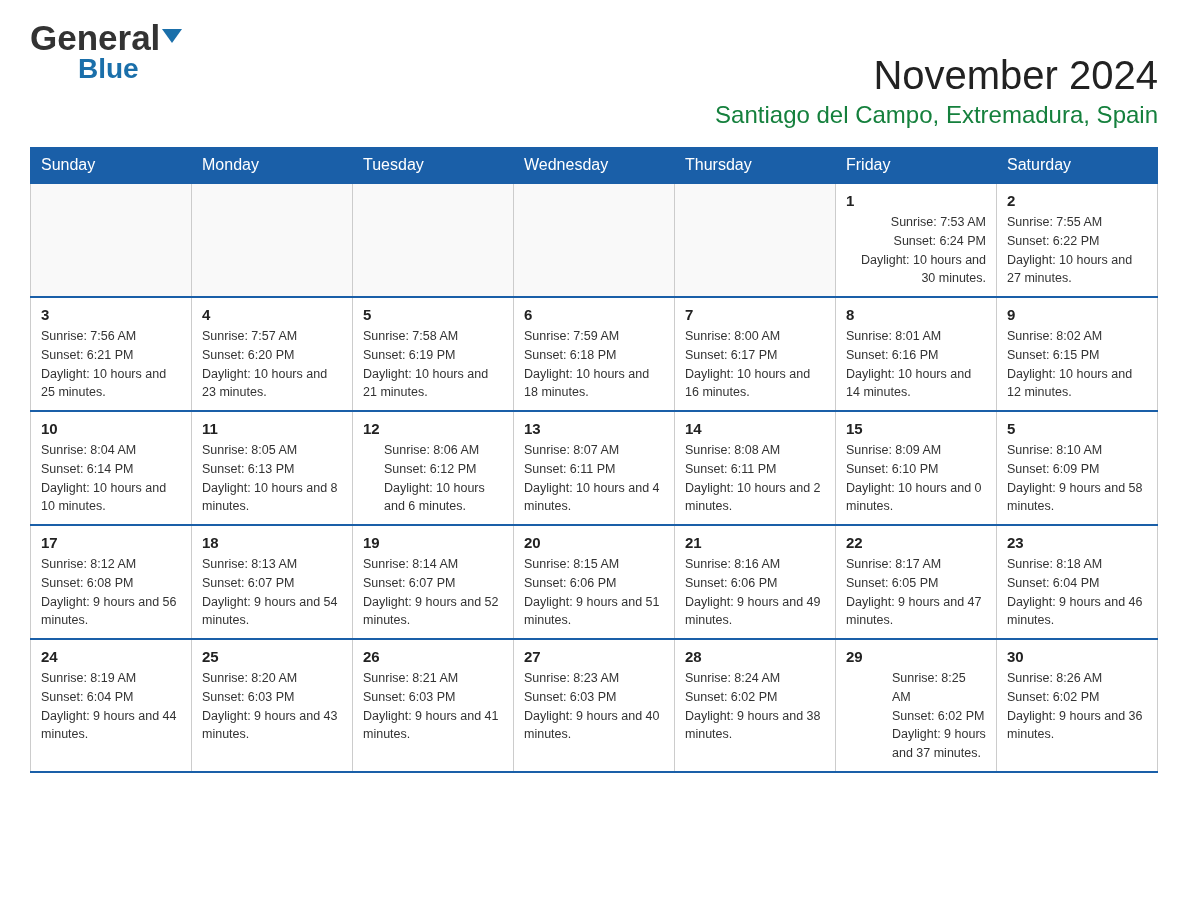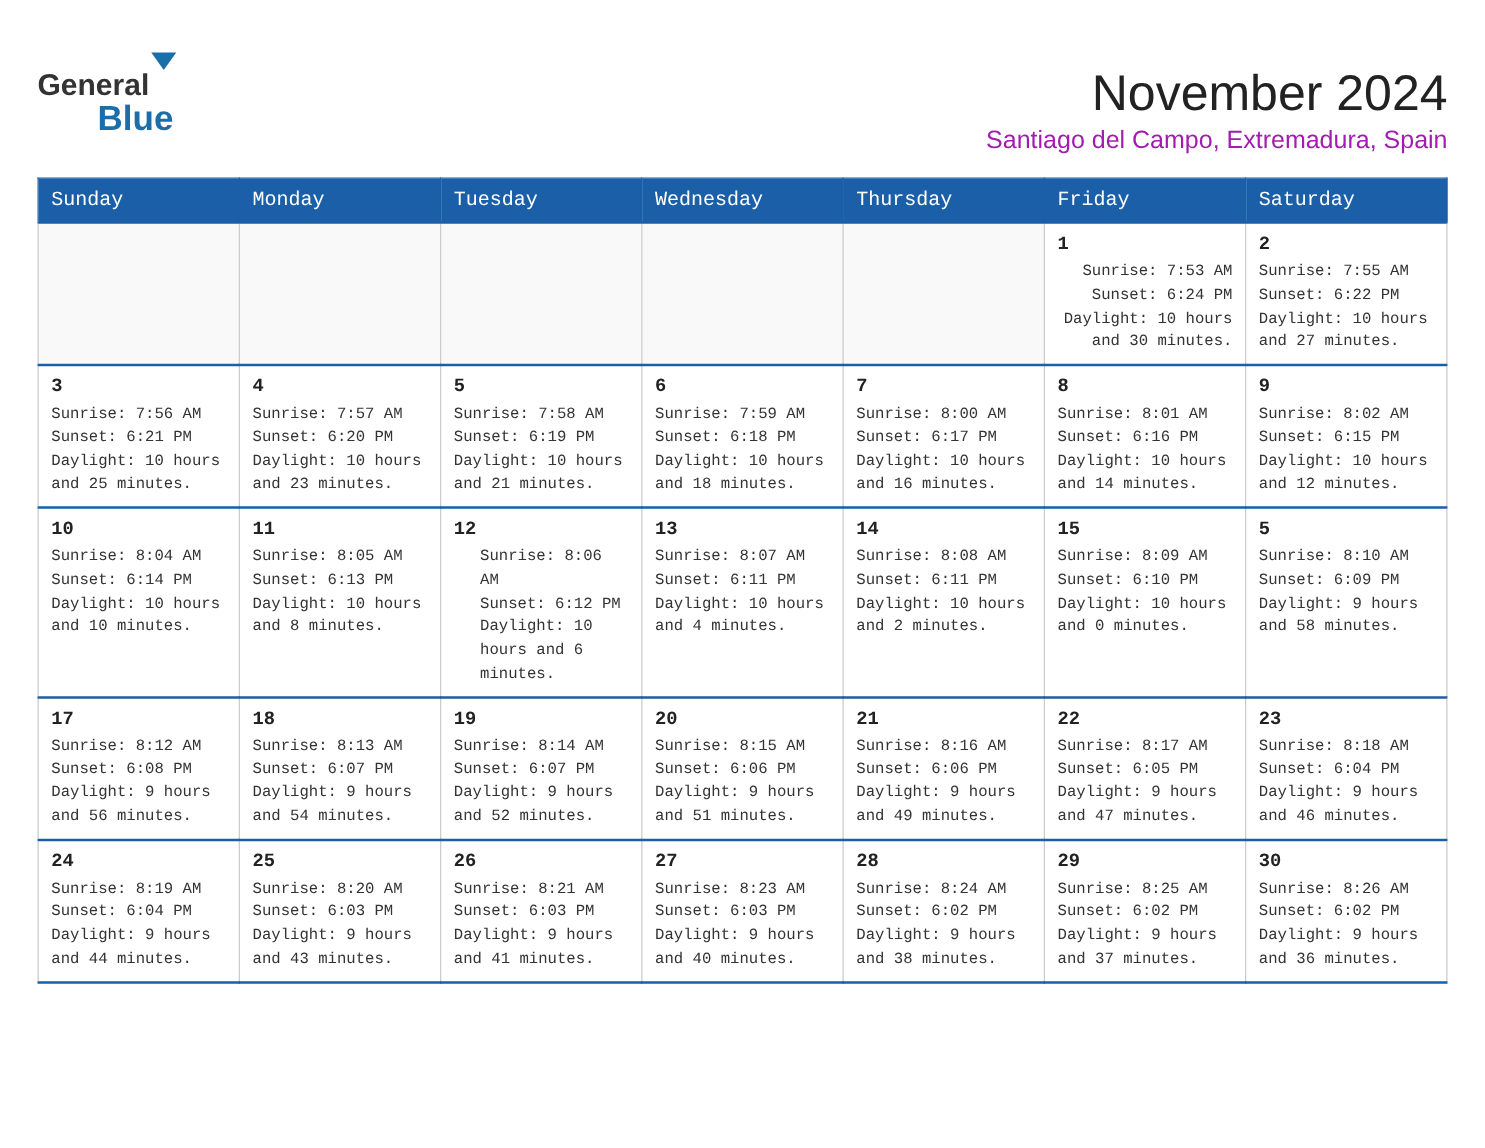--- a/index.html
+++ b/index.html
@@ -15,25 +15,24 @@
       justify-content: space-between;
       align-items: flex-start;
       margin-bottom: 18px;
     }
     .logo {
       display: flex;
       flex-direction: column;
       align-items: flex-start;
     }
     .logo-general {
-      font-size: 24px;
+      font-size: 35px;
       font-weight: bold;
       color: #333;
       line-height: 1;
-      margin-top: 37px;
     }
     .logo-blue {
       font-size: 28px;
       font-weight: bold;
       color: #1a6faa;
       line-height: 1;
       margin-left: 48px;
     }
     .logo-triangle {
       display: inline-block;
@@ -51,22 +50,22 @@
       text-align: right;
     }
     .month-title {
       font-size: 40px;
       font-weight: normal;
       color: #222;
       line-height: 1.1;
       margin-top: 33px;
     }
     .location-title {
-      font-size: 20px;
-      color: #a21caf;
+      font-size: 24px;
+      color: #15803d;
       margin-top: 4px;
     }
     .calendar {
       width: 100%;
       border-collapse: collapse;
       border: 1px solid #aaa;
     }
     .calendar th {
       background: #1a5fa8;
       color: #fff;
@@ -78,21 +77,20 @@
     }
     .calendar td {
       vertical-align: top;
       padding: 8px 10px;
       border: 1px solid #ccc;
       width: 14.28%;
       min-height: 110px;
     }
     .calendar tr {
       border-bottom: 2px solid #1a5fa8;
-      font-family: Liberation Mono, monospace;
     }
     .day-number {
       font-size: 15px;
       font-weight: bold;
       color: #222;
       display: block;
       margin-bottom: 4px;
     }
     .day-info {
       font-size: 12.5px;
@@ -316,21 +314,21 @@
 Daylight: 9 hours and 40 minutes.</div>
         </td>
         <td>
           <span class="day-number">28</span>
           <div class="day-info" style="white-space: pre-line;">Sunrise: 8:24 AM
 Sunset: 6:02 PM
 Daylight: 9 hours and 38 minutes.</div>
         </td>
         <td>
           <span class="day-number">29</span>
-          <div class="day-info" style="white-space: pre-line;">Sunrise: 8:25 AM
+          <div class="day-info" style="white-space: pre-line; margin-left: 46px;">Sunrise: 8:25 AM
 Sunset: 6:02 PM
 Daylight: 9 hours and 37 minutes.</div>
         </td>
         <td>
           <span class="day-number">30</span>
           <div class="day-info" style="white-space: pre-line;">Sunrise: 8:26 AM
 Sunset: 6:02 PM
 Daylight: 9 hours and 36 minutes.</div>
         </td>
       </tr>

